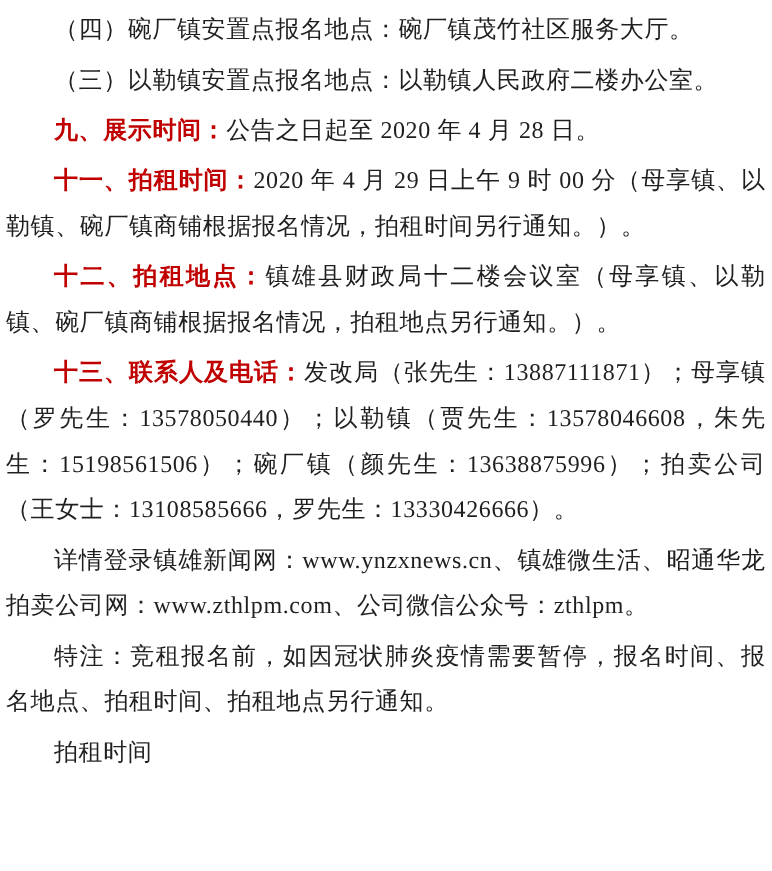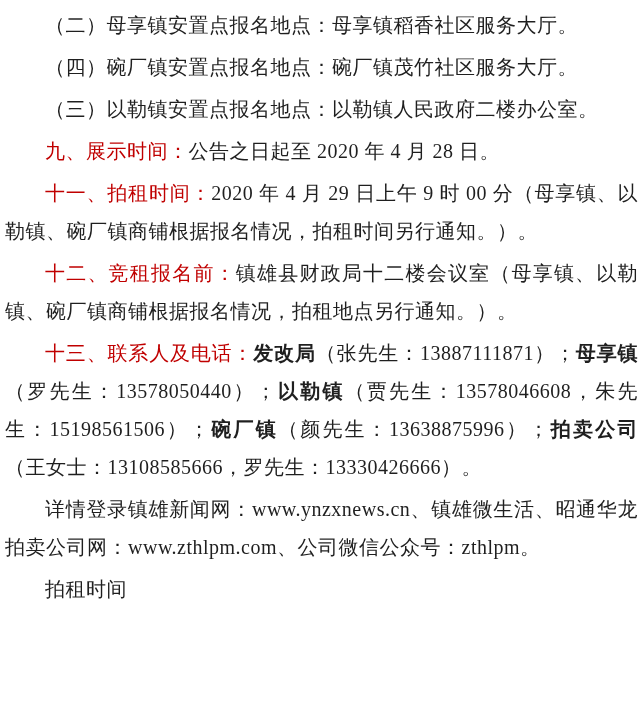--- a/index.html
+++ b/index.html
@@ -24,38 +24,38 @@
     margin: 0 0 4px 0;
     font-size: 20px;
     line-height: 38px;
     text-indent: 2em;
     text-align: justify;
     letter-spacing: 0.5px;
   }
   .run { font-weight: normal; }
   .run.red-bold {
     color: #c00000;
-    font-weight: normal;
+    font-weight: bold;
   }
   .run.bold {
-    font-weight: bold;
+    font-weight: normal;
     margin-top: 14px;
   }
   .run.normal {
     font-weight: normal;
   }
 </style>
 </head>
 <body>
 
 <div class="doc">
   <div>
-      <p class="para"><span class="run normal">（二）母享镇安置点报名地点：母享镇稻香社区服务大厅。</span></p>
       <p class="para"><span class="run normal">（四）碗厂镇安置点报名地点：碗厂镇茂竹社区服务大厅。</span></p>
       <p class="para"><span class="run normal">（三）以勒镇安置点报名地点：以勒镇人民政府二楼办公室。</span></p>
       <p class="para"><span class="run red-bold">九、展示时间：</span><span class="run normal">公告之日起至 2020 年 4 月 28 日。</span></p>
       <p class="para"><span class="run red-bold">十一、拍租时间：</span><span class="run normal">2020 年 4 月 29 日上午 9 时 00 分（母享镇、以勒镇、碗厂镇商铺根据报名情况，拍租时间另行通知。）。</span></p>
-      <p class="para"><span class="run red-bold">十二、竞租报名前：</span><span class="run normal">镇雄县财政局十二楼会议室（母享镇、以勒镇、碗厂镇商铺根据报名情况，拍租地点另行通知。）。</span></p>
+      <p class="para"><span class="run red-bold">十二、拍租地点：</span><span class="run normal">镇雄县财政局十二楼会议室（母享镇、以勒镇、碗厂镇商铺根据报名情况，拍租地点另行通知。）。</span></p>
       <p class="para"><span class="run red-bold">十三、联系人及电话：</span><span class="run bold">发改局</span><span class="run normal">（张先生：13887111871）；</span><span class="run bold">母享镇</span><span class="run normal">（罗先生：13578050440）；</span><span class="run bold">以勒镇</span><span class="run normal">（贾先生：13578046608，朱先生：15198561506）；</span><span class="run bold">碗厂镇</span><span class="run normal">（颜先生：13638875996）；</span><span class="run bold">拍卖公司</span><span class="run normal">（王女士：13108585666，罗先生：13330426666）。</span></p>
       <p class="para"><span class="run normal">详情登录镇雄新闻网：www.ynzxnews.cn、镇雄微生活、昭通华龙拍卖公司网：www.zthlpm.com、公司微信公众号：zthlpm。</span></p>
+      <p class="para"><span class="run bold">特注：竞租报名前，如因冠状肺炎疫情需要暂停，报名时间、报名地点、拍租时间、拍租地点另行通知。</span></p>
       <p class="para"><span class="run normal">拍租时间</span></p>
     </div>
 </div>
 
 </body></html>

